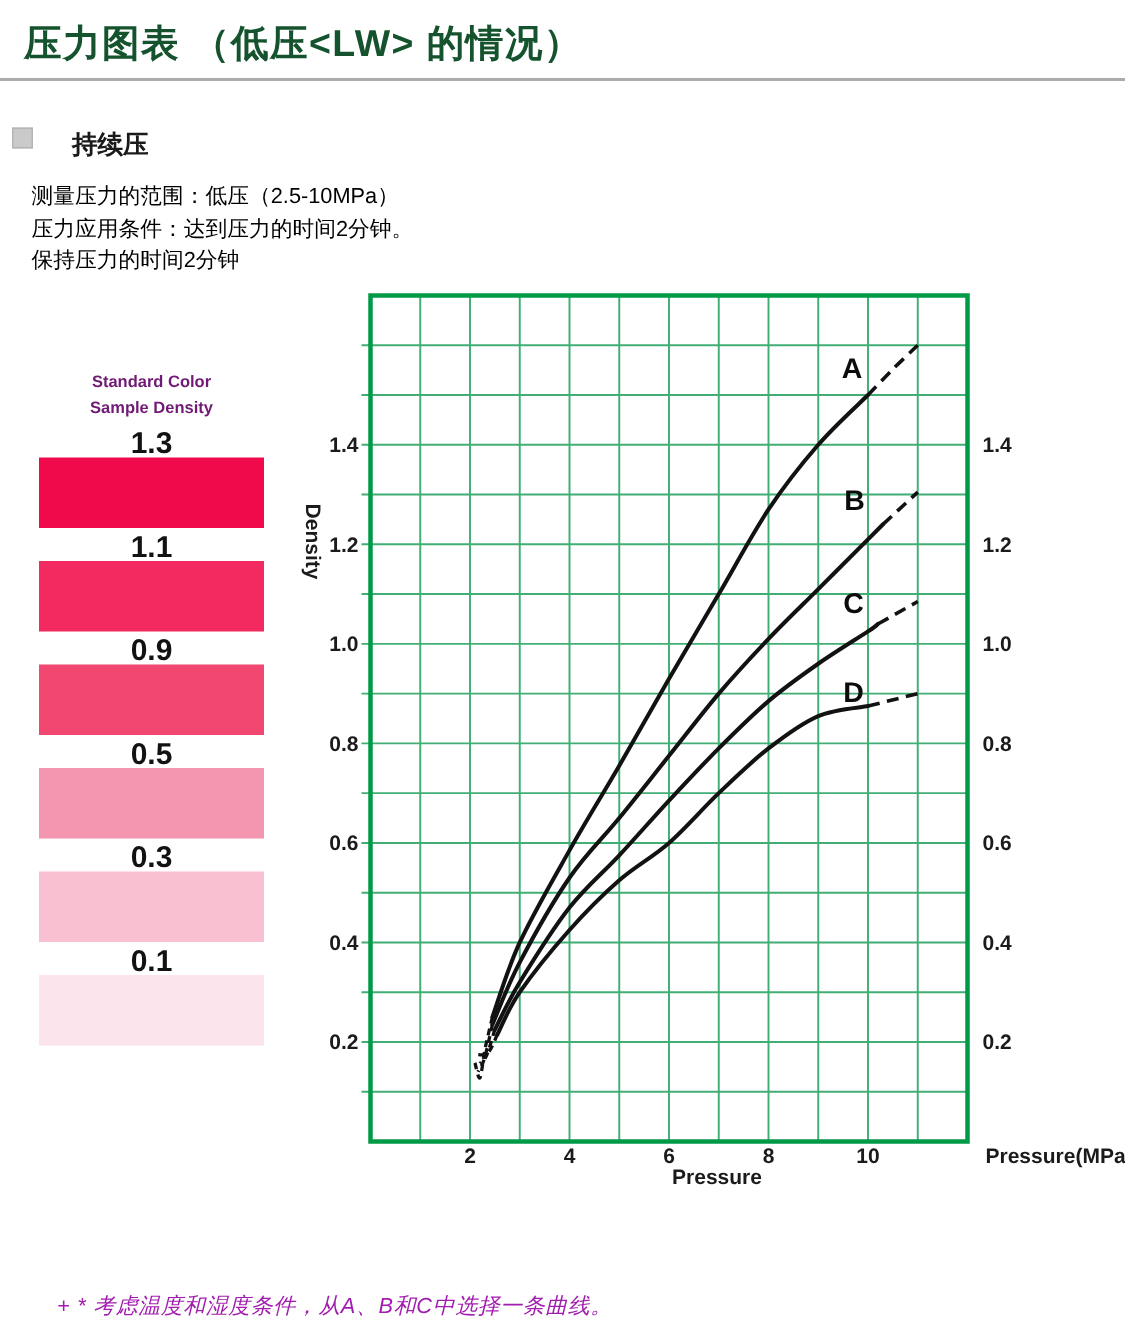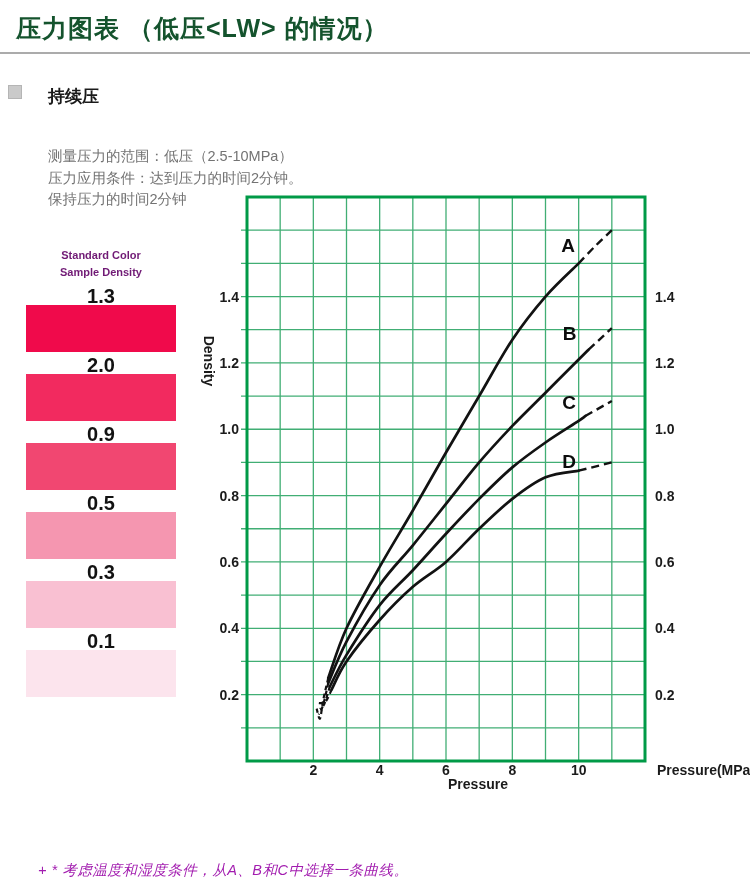--- a/index.html
+++ b/index.html
@@ -2,21 +2,21 @@
 <html><head>
 <meta charset="utf-8">
 <style>
   html,body{margin:0;padding:0;background:#ffffff;}
   body{width:750px;height:896px;position:relative;font-family:"Liberation Sans","DejaVu Sans",sans-serif;}
   .page{position:absolute;left:0;top:0;width:750px;height:896px;background:#fff;overflow:hidden;}
   .page-title{position:absolute;left:16px;top:12px;margin:0;font-size:25px;font-weight:bold;color:#14532d;letter-spacing:1px;}
   .rule{position:absolute;left:0;top:52px;width:750px;height:2px;background:#ababab;}
   .section{position:absolute;left:8px;top:85px;display:flex;align-items:flex-start;gap:26px;font-size:17px;font-weight:bold;color:#1a1a1a;}
   .bullet{width:12px;height:12px;background:#cacaca;border:1px solid #b5b5b5;display:inline-block;}
-  .conds{position:absolute;left:48px;top:121px;font-size:14.5px;line-height:21.5px;color:#737373;margin-top:25px;}
+  .conds{position:absolute;left:21px;top:121px;font-size:14.5px;line-height:21.5px;color:#000000;}
   .legend{position:absolute;left:20px;top:247px;width:162px;text-align:center;}
   .legend-title{font-size:11px;font-weight:bold;line-height:17px;color:#701a75;}
   .legend-item{height:66px;}
   .legend-item:first-child{margin-top:7px;}
   .legend-label{font-size:20px;font-weight:bold;color:#121212;line-height:16px;margin-top:3px;}
   .legend-swatch{width:150px;height:47px;margin:1px auto 0;}
   #chart-svg{position:absolute;left:170px;top:185px;}
   .tick{font:bold 14px "Liberation Sans","DejaVu Sans",sans-serif;fill:#1b1b1b;}
   .axis{font:bold 14px "Liberation Sans","DejaVu Sans",sans-serif;fill:#1b1b1b;}
   .curve-label{font:bold 19px "Liberation Sans","DejaVu Sans",sans-serif;fill:#0c0c0c;}
@@ -44,21 +44,21 @@
 
   <div class="legend">
     <div class="legend-title">Standard Color</div>
     <div class="legend-title">Sample Density</div>
     <div id="legend-items">
         <div class="legend-item">
           <div class="legend-label">1.3</div>
           <div class="legend-swatch" style="background: rgb(240, 10, 75);"></div>
         </div>
         <div class="legend-item">
-          <div class="legend-label">2.0</div>
+          <div class="legend-label">1.1</div>
           <div class="legend-swatch" style="background: rgb(242, 42, 95);"></div>
         </div>
         <div class="legend-item">
           <div class="legend-label">0.9</div>
           <div class="legend-swatch" style="background: rgb(241, 71, 113);"></div>
         </div>
         <div class="legend-item">
           <div class="legend-label">0.5</div>
           <div class="legend-swatch" style="background: rgb(245, 150, 176);"></div>
         </div>

